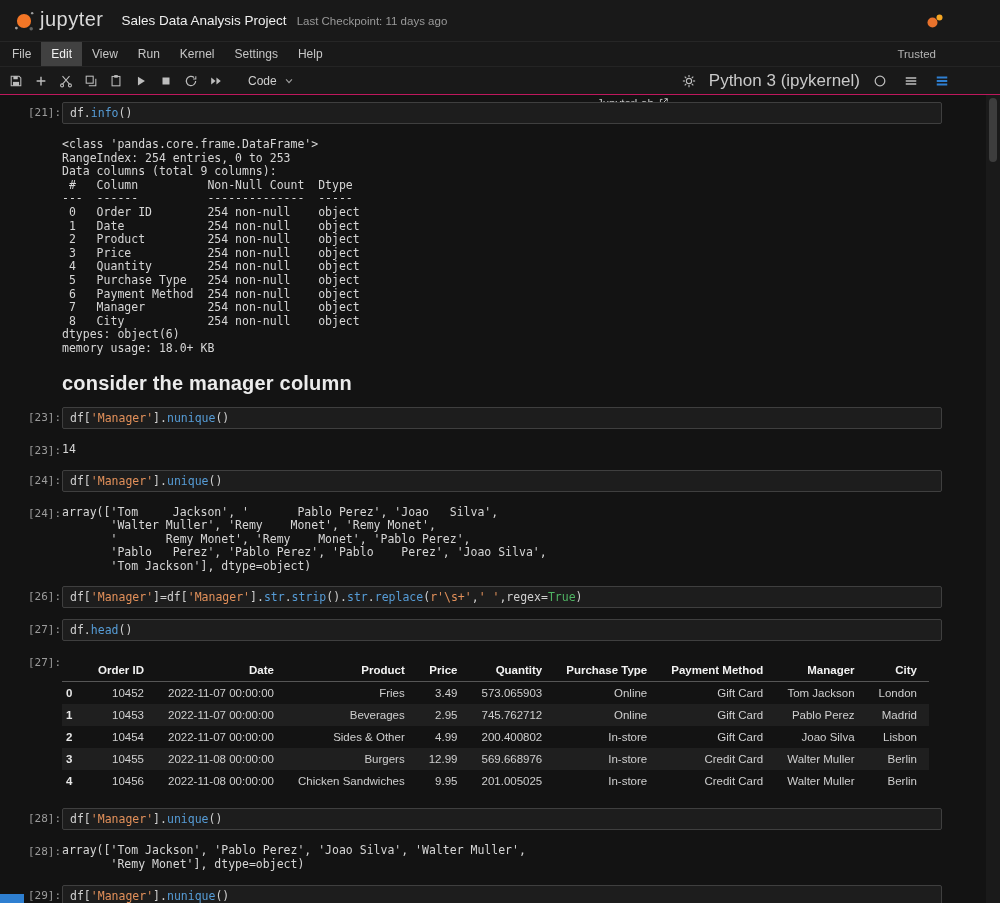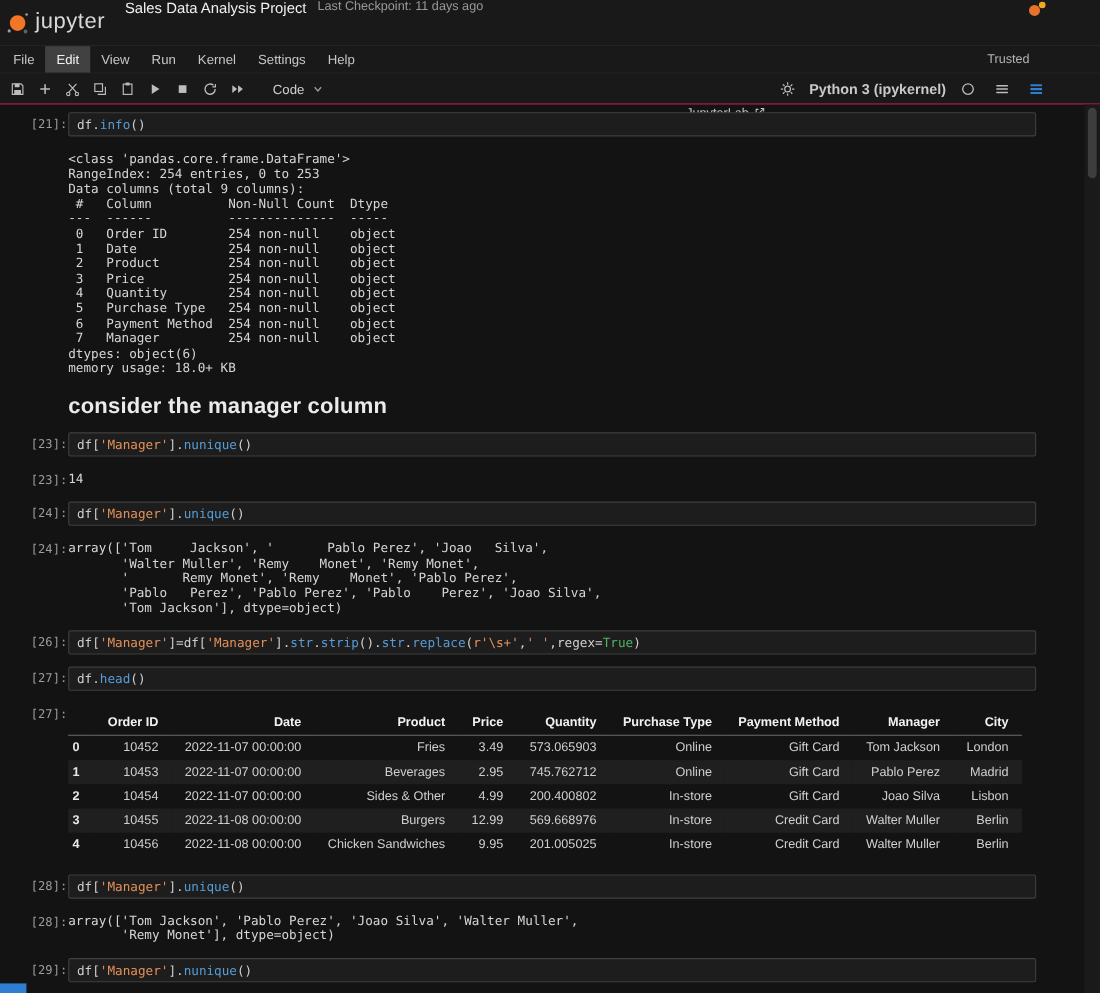--- a/index.html
+++ b/index.html
@@ -4,21 +4,21 @@
 <style>
   * { box-sizing: border-box; }
   html,body { margin:0; padding:0; }
   body {
     width:1000px; height:903px; overflow:hidden; position:relative;
     background:#131313; color:#d4d4d4;
     font-family:"Liberation Sans", sans-serif;
   }
   
   .titlebar { height:42px; background:#191919; border-bottom:1px solid #262626;
-    display:flex; padding:0 4px; }
+    display:flex; align-items:center; padding:0 12px; }
   .logo { display:flex; align-items:center; cursor:pointer; }
   .logo svg { width:24px; height:24px; }
   .wordmark { font-size:20px; color:#d9d9d9; margin:0 4px 2px 4px; letter-spacing:.5px; }
   .nb-title { font-size:13.5px; color:#efefef; margin-left:14px; }
   .checkpoint { font-size:11.5px; color:#999; margin-left:10px; }
   .tb-spacer { flex:1; }
   .orange-icon { margin-right:44px; display:flex; }
   .orange-icon svg { width:18px; height:16px; }
   
   .menubar { height:25px; background:#191919; border-bottom:1px solid #242424;
@@ -33,21 +33,21 @@
   .tb-left { display:flex; align-items:center; gap:3px; }
   .tb-btn { width:22px; height:22px; display:flex; align-items:center; justify-content:center;
     color:#bdbdbd; cursor:pointer; border-radius:2px; }
   .tb-btn svg { width:14px; height:14px; }
   .cell-type { display:flex; align-items:center; gap:7px; margin-left:14px; padding:2px 7px;
     font-size:12px; color:#cfcfcf; cursor:pointer; }
   .cell-type svg { width:10px; height:10px; color:#9d9d9d; }
   .tb-right { display:flex; align-items:center; gap:9px; padding-right:42px; }
   .jl-link { display:flex; align-items:center; gap:4px; font-size:11.5px; color:#c2c2c2; cursor:pointer;margin-top:44px; }
   .jl-link svg { width:11px; height:11px; }
-  .kernel-name { font-size:13px; color:#c9c9c9; cursor:pointer;font-weight:bold; }
+  .kernel-name { font-size:17px; color:#c9c9c9; cursor:pointer; }
   .tb-right .tb-btn.blue { color:#2e7fd1; }
   
   .notebook { position:absolute; top:95px; left:0; right:14px; bottom:0;
     padding:7px 44px 0 28px; overflow:hidden; }
   .cell { display:flex; margin-bottom:11px; align-items:flex-start; }
   .prompt { flex:0 0 34px; font:11px "DejaVu Sans Mono", monospace; color:#9c9c9c; padding-top:4px; }
   .cell-content { flex:1; min-width:0; }
   .code-input { background:#1d1d1d; border:1px solid #3f3f3f; border-radius:2px; padding:3px 7px; cursor:text; }
   .code-pre { margin:0; font:11.5px/14px "DejaVu Sans Mono", monospace; color:#cfcfcf; white-space:pre; }
   .tok-d { color:#cfcfcf; }
@@ -233,20 +233,21 @@
             <div class="out-line"> #   Column          Non-Null Count  Dtype </div>
             <div class="out-line">---  ------          --------------  ----- </div>
             <div class="out-line"> 0   Order ID        254 non-null    object</div>
             <div class="out-line"> 1   Date            254 non-null    object</div>
             <div class="out-line"> 2   Product         254 non-null    object</div>
             <div class="out-line"> 3   Price           254 non-null    object</div>
             <div class="out-line"> 4   Quantity        254 non-null    object</div>
             <div class="out-line"> 5   Purchase Type   254 non-null    object</div>
             <div class="out-line"> 6   Payment Method  254 non-null    object</div>
             <div class="out-line"> 7   Manager         254 non-null    object</div>
+            <div class="out-line"> 8   City            254 non-null    object</div>
             <div class="out-line">dtypes: object(6)</div>
             <div class="out-line">memory usage: 18.0+ KB</div>
           </div>
         </div>
       </div>
       <div class="cell markdown">
         <div class="prompt"></div>
         <div class="cell-content">
           <h2 class="md-h2">consider the manager column</h2>
         </div>

